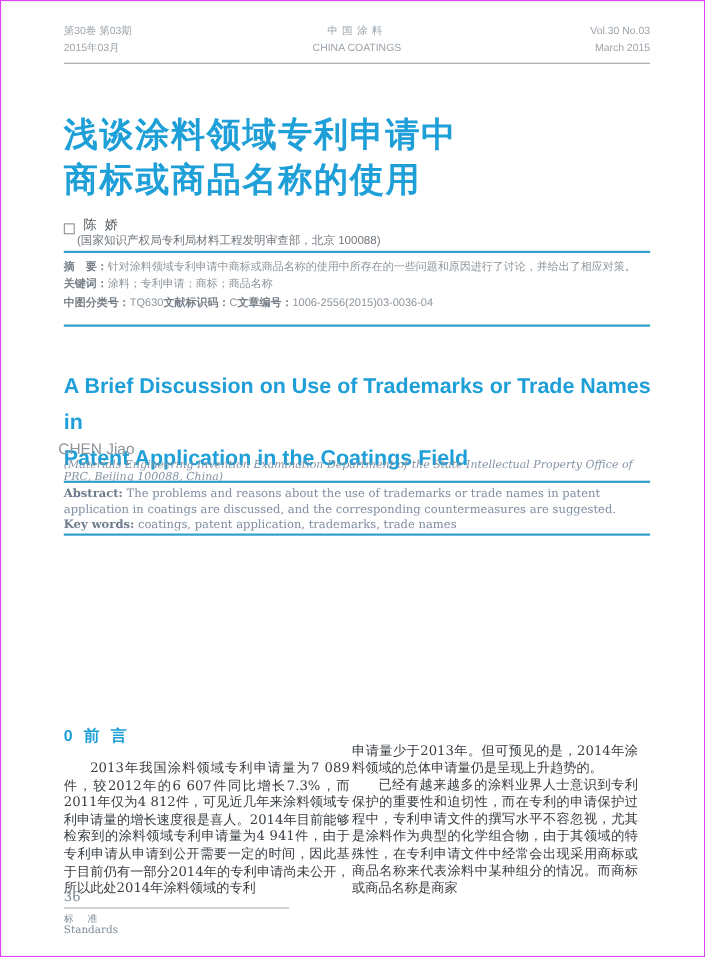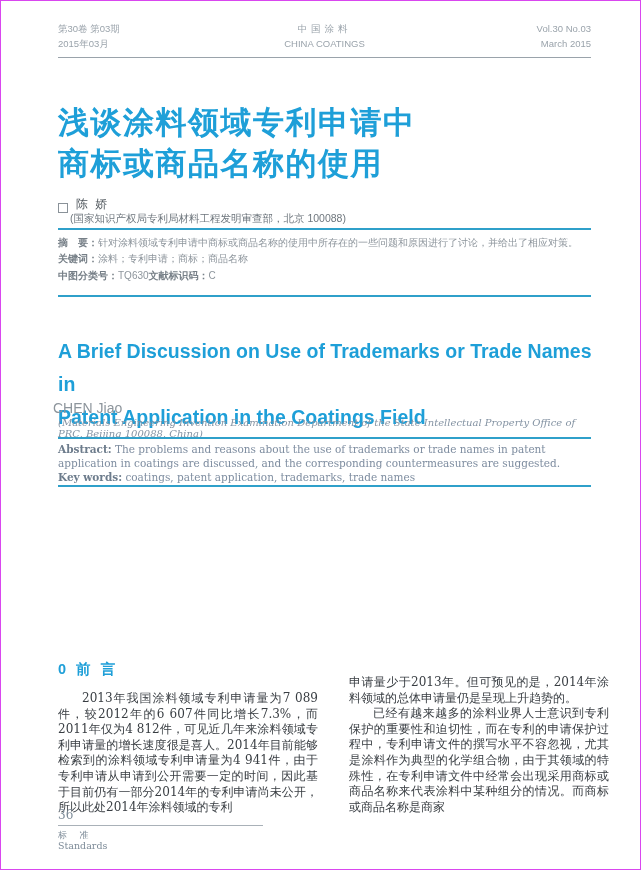--- a/index.html
+++ b/index.html
@@ -41,21 +41,21 @@
           font-family:"DejaVu Serif",serif;font-size:10.5px;color:#7e8da0;line-height:14px;}
   .abs-en b{color:#6d7c8c;}
   
   .section-head{position:absolute;top:659px;left:57px;font-weight:bold;font-size:14.5px;
                 color:#1e9fd8;letter-spacing:3px;}
   .bodycol{font-family:"DejaVu Serif",serif;font-size:12px;line-height:15.6px;
            color:#383d42;text-align:justify;}
   .bodycol p{margin:0;}
   .indent{text-indent:2em;}
   .col-left{position:absolute;top:690px;left:57px;width:260px;}
-  .col-right{position:absolute;top:674px;left:348px;width:260px;}
+  .col-right{position:absolute;top:674px;left:319px;width:260px;}
   
   .footer-num{position:absolute;top:807px;left:57px;font-family:"DejaVu Serif",serif;
               font-size:12px;color:#7d8b98;}
   .footer-rule{position:absolute;top:824px;left:57px;width:205px;height:1px;background:#a9b1b8;}
   .footer-cn{position:absolute;top:828px;left:57px;font-size:9px;color:#7d8b98;letter-spacing:5px;}
   .footer-en{position:absolute;top:839px;left:57px;font-family:"DejaVu Serif",serif;
              font-size:9.5px;color:#7d8b98;}
 </style>
 </head>
 <body>
@@ -88,20 +88,21 @@
   <div class="affil-cn">(国家知识产权局专利局材料工程发明审查部，北京  100088)</div>
 
   <div class="rule-blue" style="top:227px"></div>
 
   <div class="abs-cn">
     <div><b>摘　要：</b><span>针对涂料领域专利申请中商标或商品名称的使用中所存在的一些问题和原因进行了讨论，并给出了相应对策。</span></div>
     <div><b>关键词：</b><span>涂料；专利申请；商标；商品名称</span></div>
     <div class="meta-row">
       <span><b>中图分类号：</b><span>TQ630</span></span>
       <span><b>文献标识码：</b><span>C</span></span>
+      <span><b>文章编号：</b><span>1006-2556(2015)03-0036-04</span></span>
     </div>
   </div>
 
   <div class="rule-blue" style="top:294px"></div>
 
   <div class="title-en">
     <div>A Brief Discussion on Use of Trademarks or Trade Names in</div>
     <div>Patent Application in the Coatings Field</div>
   </div>
   <div class="author-en">CHEN Jiao</div>

